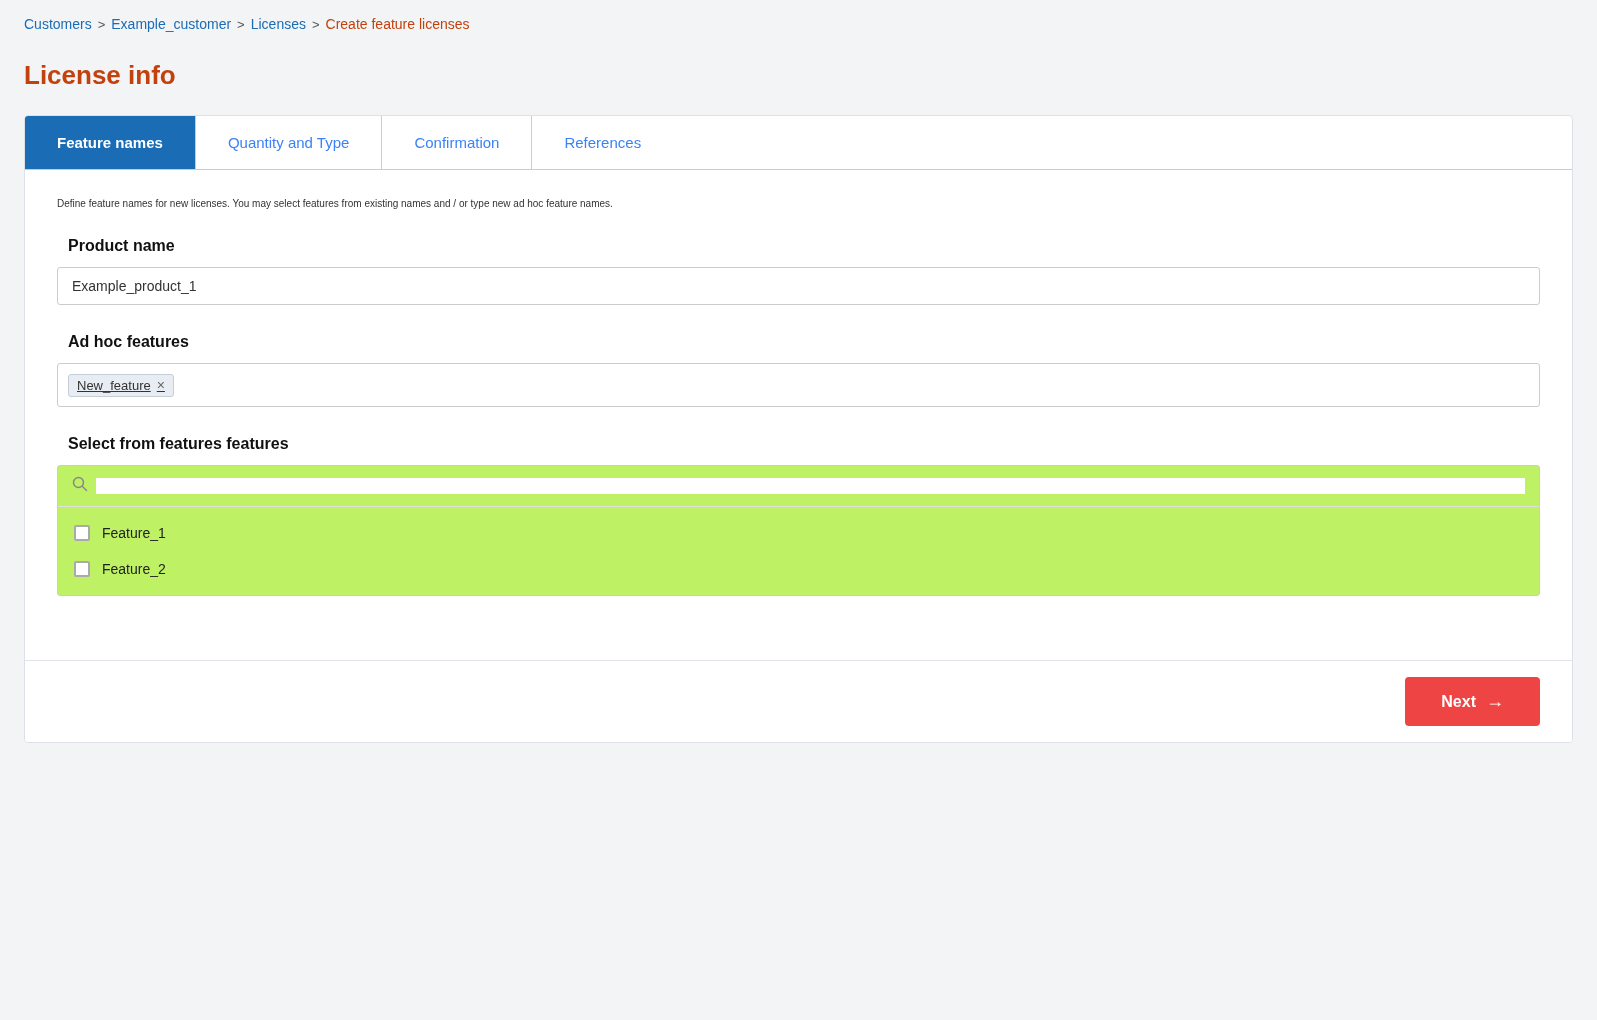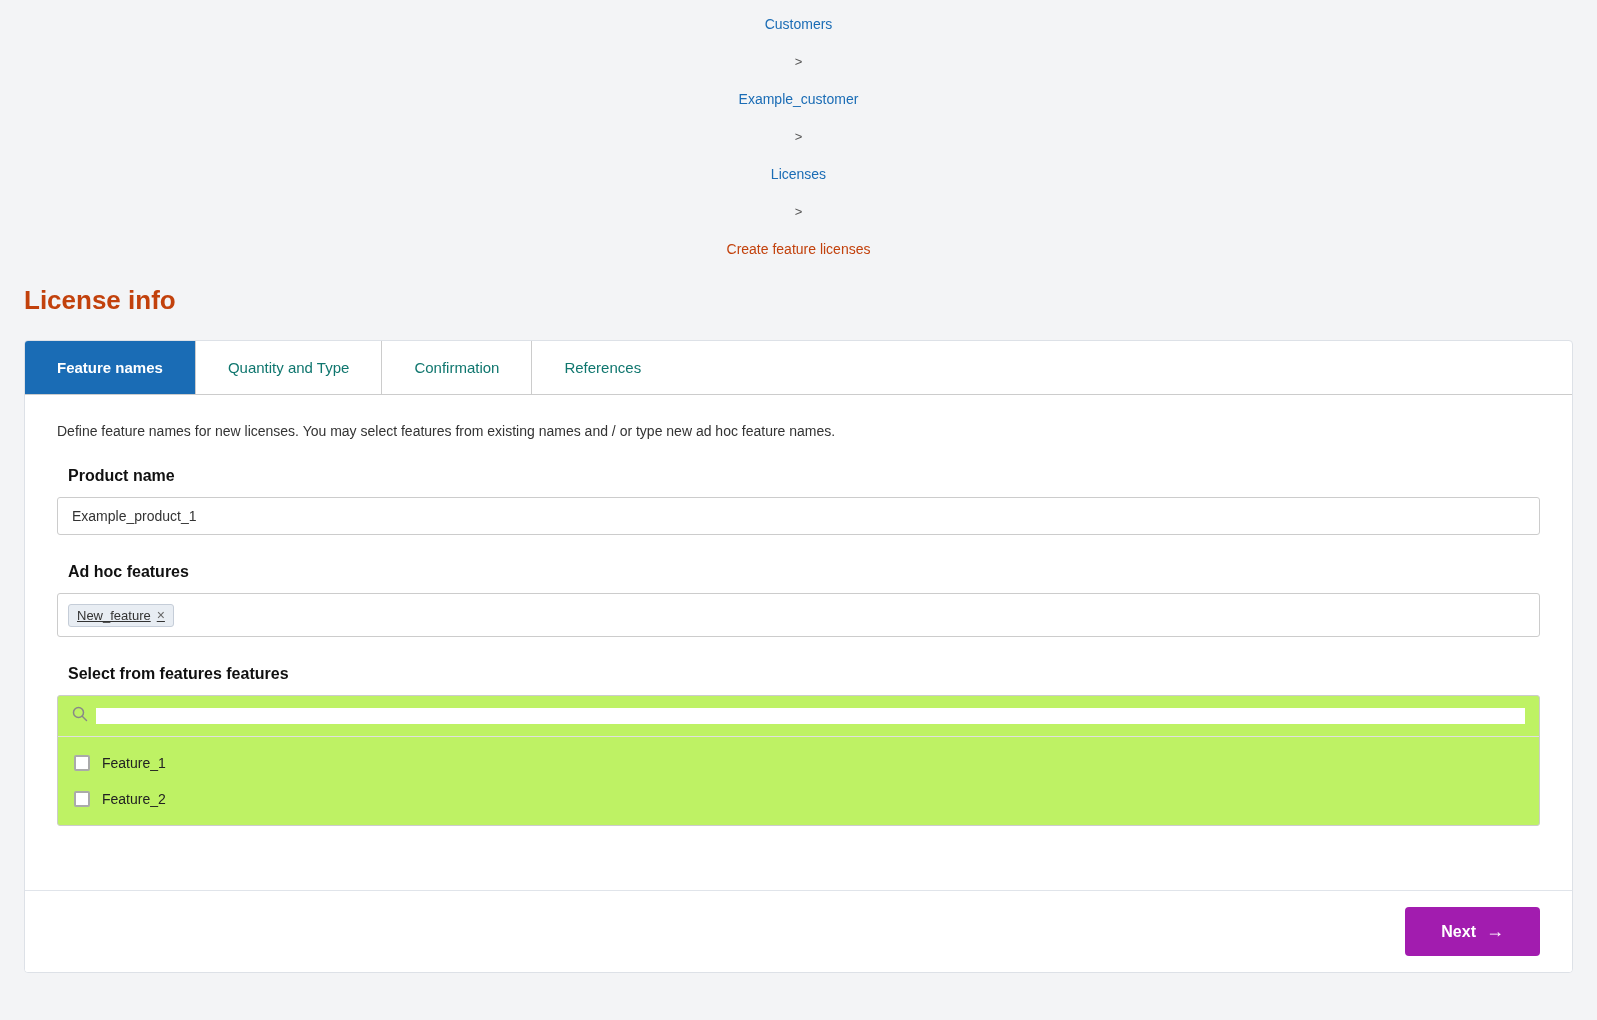--- a/index.html
+++ b/index.html
@@ -13,24 +13,23 @@
     }
 
     .page-wrapper {
       padding: 16px 24px 24px 24px;
     }
 
     
     .breadcrumb {
       display: flex;
       align-items: center;
-      gap: 22px;
+      gap: 6px;
       font-size: 14px;
       margin-bottom: 28px;
-      flex-direction: column;
     }
     .breadcrumb a {
       color: #1a6cb5;
       text-decoration: none;
     }
     .breadcrumb .sep {
       color: #555;
       font-size: 13px;
     }
     .breadcrumb .current {
@@ -57,38 +56,38 @@
     .tabs {
       display: flex;
       border-bottom: 1px solid #ccc;
     }
     .tab {
       padding: 18px 32px;
       font-size: 15px;
       cursor: pointer;
       border: none;
       background: none;
-      color: #0f766e;
+      color: #3b82f6;
       border-right: 1px solid #ccc;
       font-family: inherit;
     }
     .tab:last-child { border-right: none; }
     .tab.active {
       background: #1a6cb5;
       color: #fff;
       font-weight: 600;
     }
 
     
     .card-body {
       padding: 28px 32px 36px 32px;
     }
 
     .description {
-      font-size: 14px;
+      font-size: 10px;
       color: #333;
       margin-bottom: 28px;
     }
 
     
     .section-label {
       font-size: 16px;
       font-weight: 700;
       margin-bottom: 12px;
       color: #111;
@@ -205,21 +204,21 @@
 
     
     .card-footer {
       display: flex;
       justify-content: flex-end;
       padding: 16px 32px;
       border-top: 1px solid #e0e4ea;
       background: #fff;
     }
     .next-btn {
-      background: #a21caf;
+      background: #ef4444;
       color: #fff;
       border: none;
       border-radius: 4px;
       padding: 14px 36px;
       font-size: 16px;
       font-weight: 600;
       cursor: pointer;
       display: flex;
       align-items: center;
       gap: 10px;

